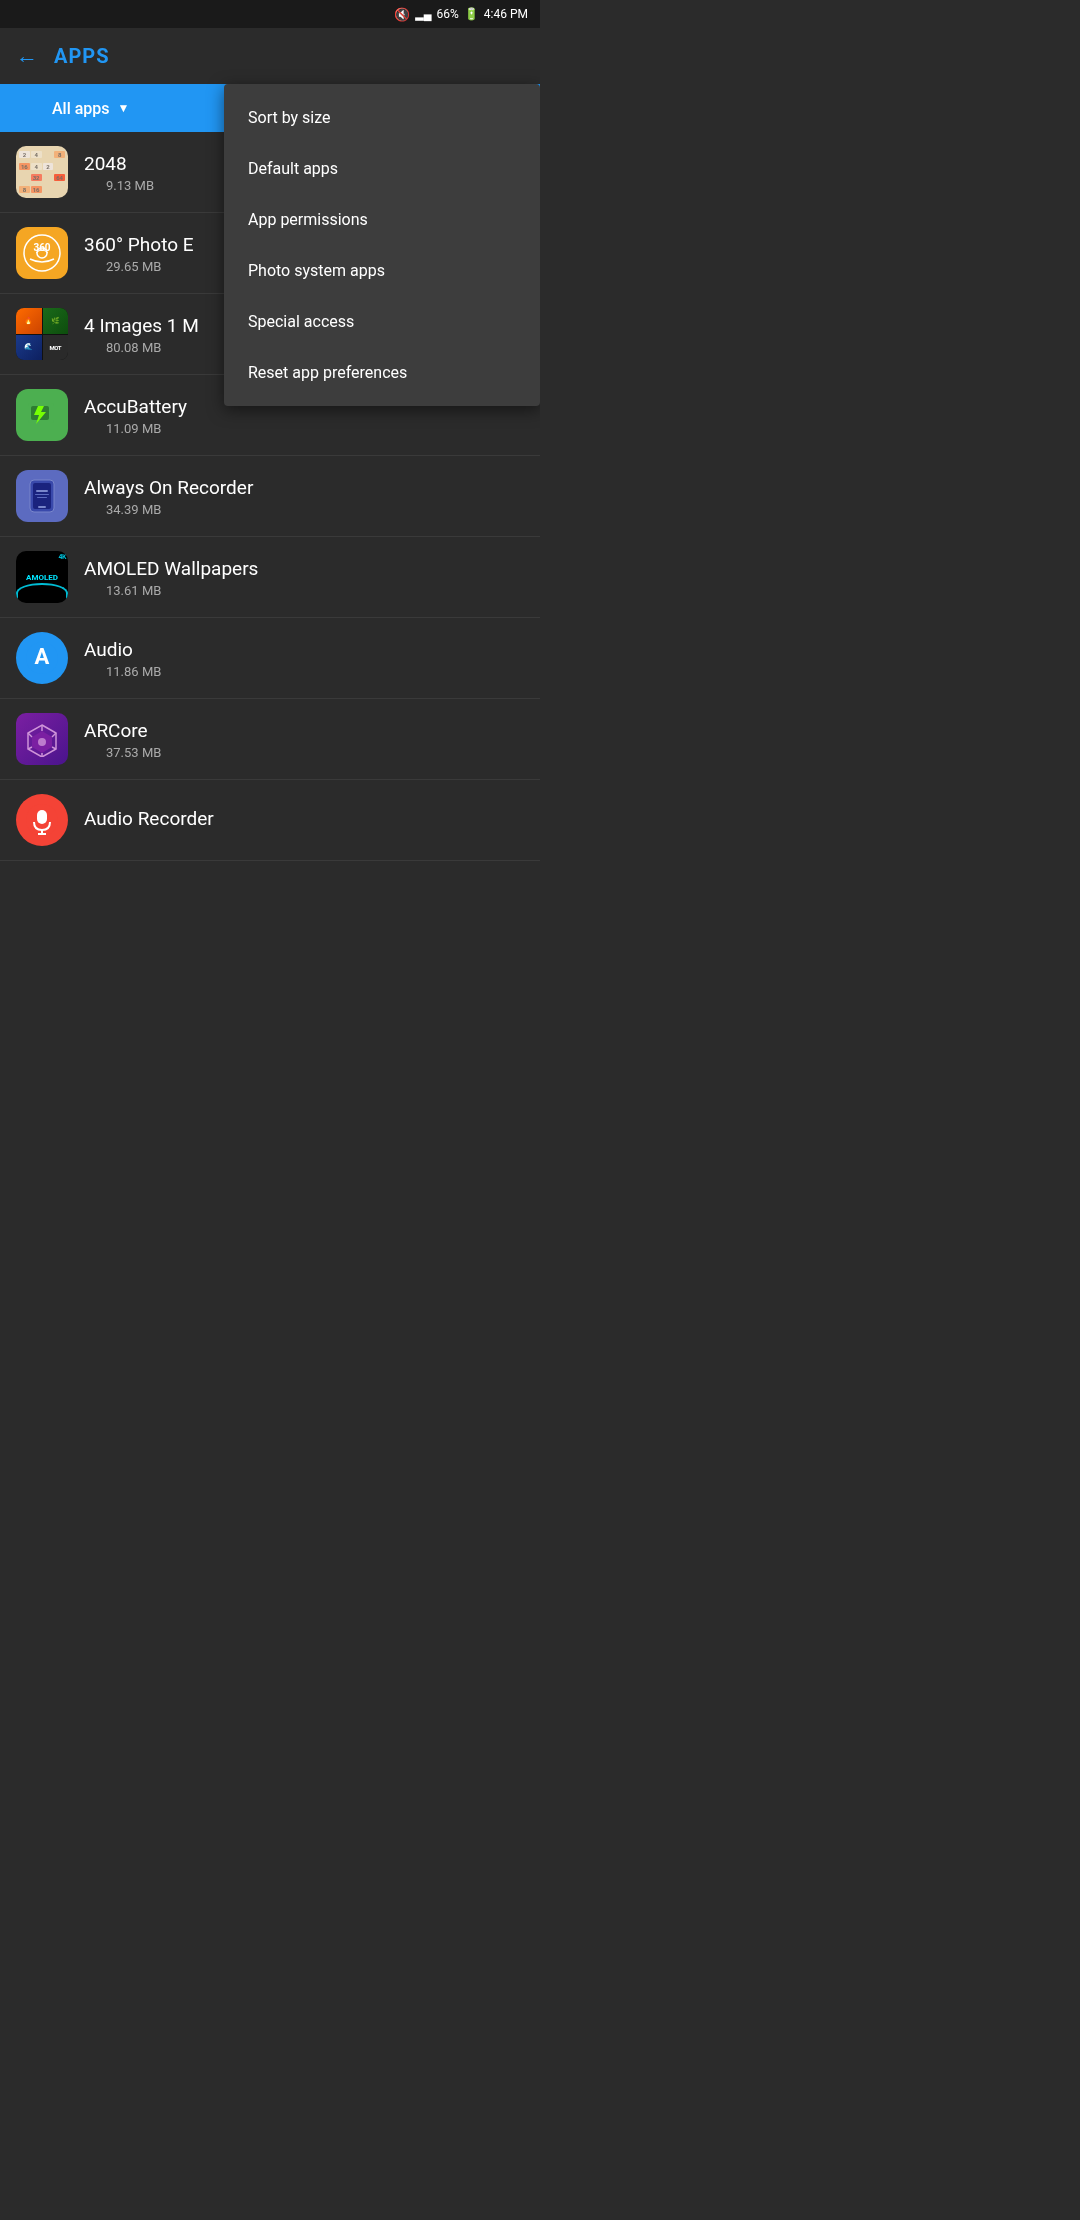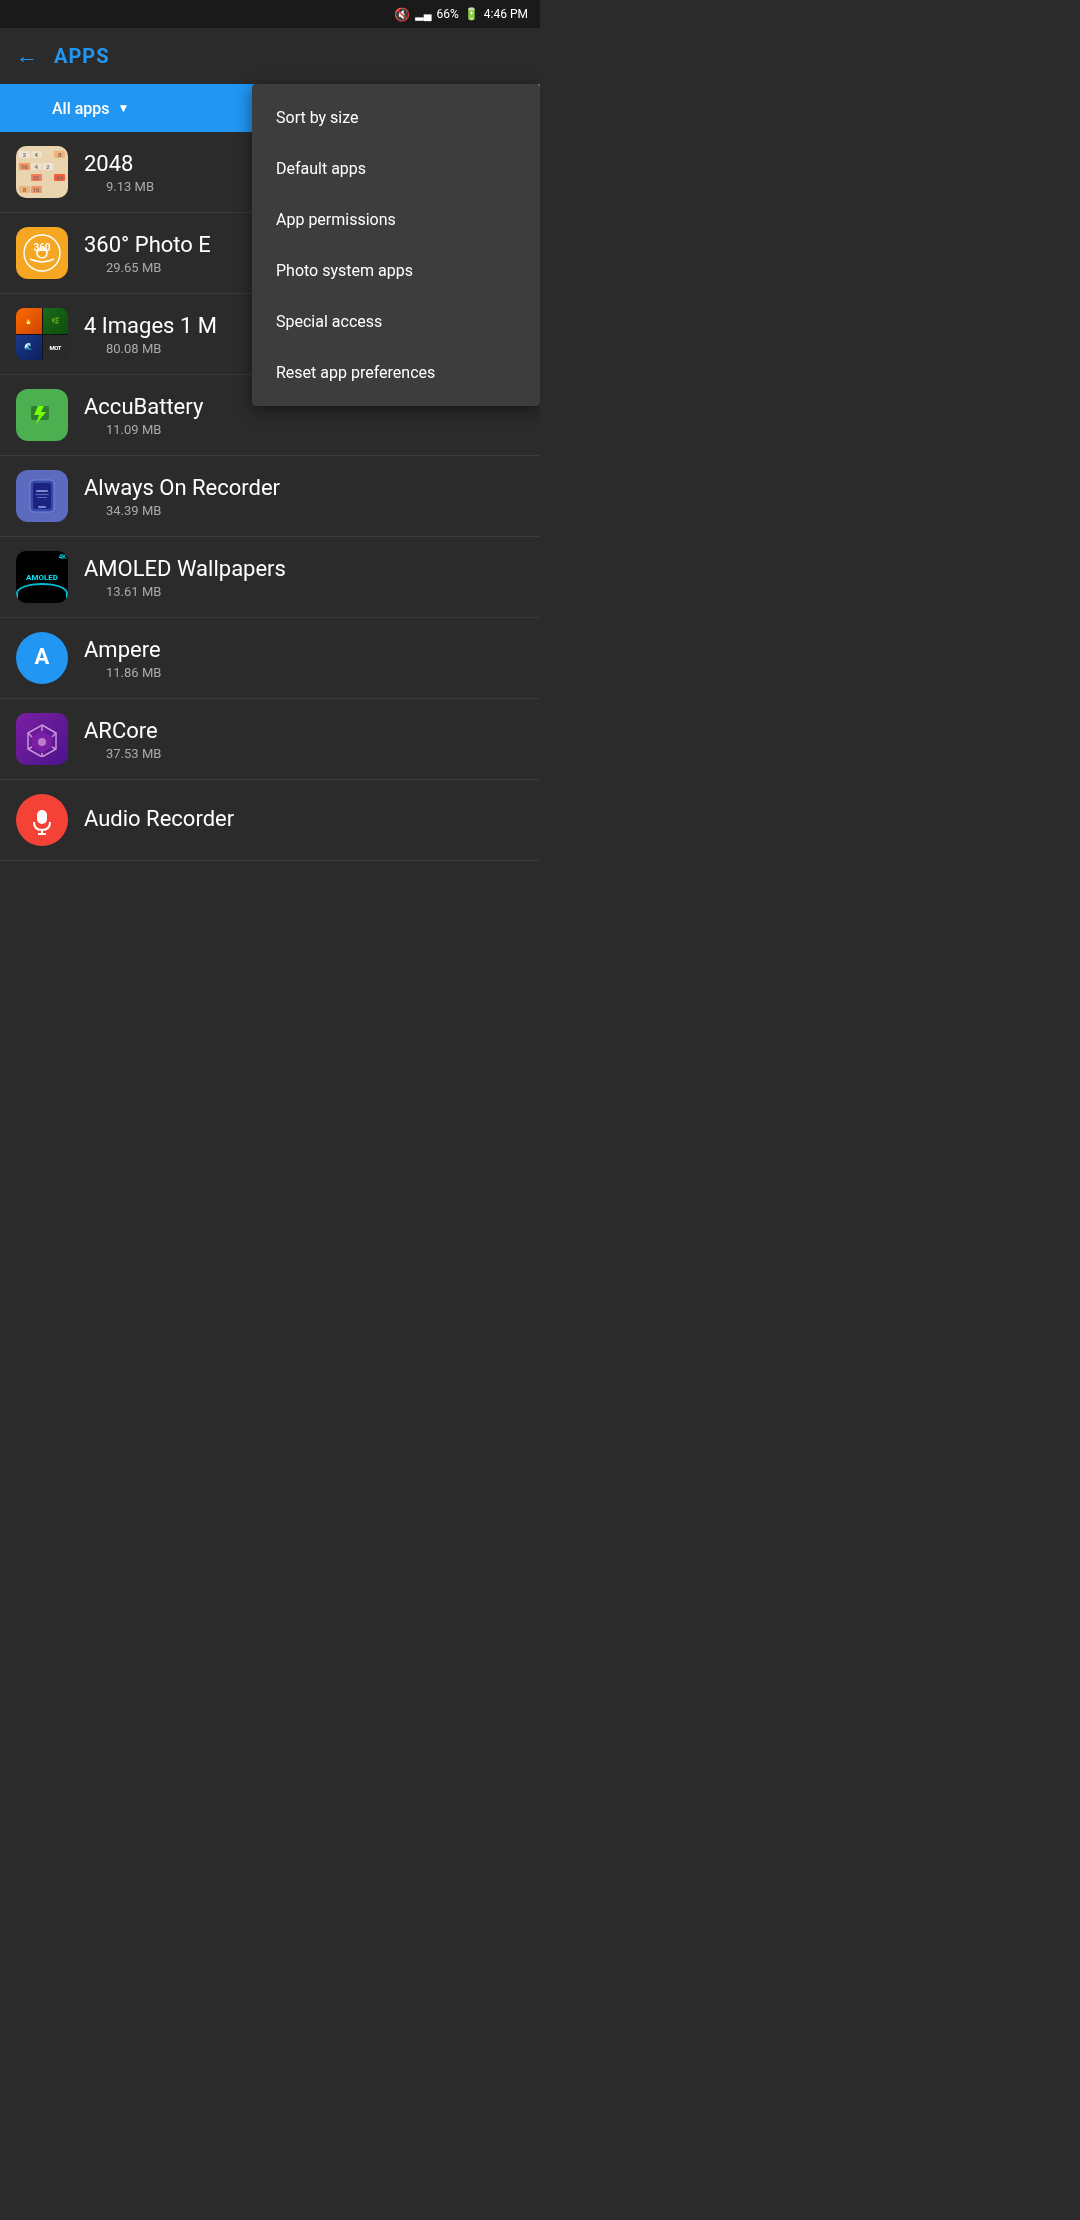--- a/index.html
+++ b/index.html
@@ -100,36 +100,36 @@
       font-size: 18px;
       font-weight: bold;
       overflow: hidden;
     }
     .app-info {
       display: flex;
       flex-direction: column;
       gap: 3px;
     }
     .app-name {
-      font-size: 22px;
+      font-size: 19px;
       color: #ffffff;
       font-weight: 400;
     }
     .app-size {
       font-size: 13px;
       color: #aaaaaa;
       margin-left: 22px;
     }
 
     
     .dropdown-overlay {
       position: absolute;
       top: 84px;
       right: 0;
-      width: 288px;
+      width: 316px;
       background-color: #3d3d3d;
       border-radius: 4px;
       z-index: 100;
       box-shadow: 0 4px 16px rgba(0,0,0,0.5);
       padding: 8px 0;
     }
     .dropdown-item {
       padding: 16px 24px;
       font-size: 16px;
       color: #ffffff;
@@ -369,21 +369,21 @@
   </div>
 
   <div class="app-item">
     <div class="app-icon icon-ampere" style="border-radius:50%; background:#2196F3;">
       <svg width="36" height="36" viewBox="0 0 36 36">
         <circle cx="18" cy="18" r="16" fill="#2196F3"></circle>
         <text x="18" y="24" text-anchor="middle" font-size="22" fill="white" font-weight="bold">A</text>
       </svg>
     </div>
     <div class="app-info">
-      <span class="app-name">Ampere</span>
+      <span class="app-name">Audio</span>
       <span class="app-size">11.86 MB</span>
     </div>
   </div>
 
   <div class="app-item">
     <div class="app-icon icon-arcore" style="border-radius:10px; background:linear-gradient(135deg,#7b1fa2,#4a148c);">
       <svg width="36" height="36" viewBox="0 0 36 36">
         <polygon points="18,4 32,12 32,28 18,36 4,28 4,12" fill="none" stroke="#ce93d8" stroke-width="1.5"></polygon>
         <polygon points="18,10 28,16 28,26 18,32 8,26 8,16" fill="#7b1fa2"></polygon>
         <circle cx="18" cy="21" r="4" fill="#ce93d8" opacity="0.8"></circle>

